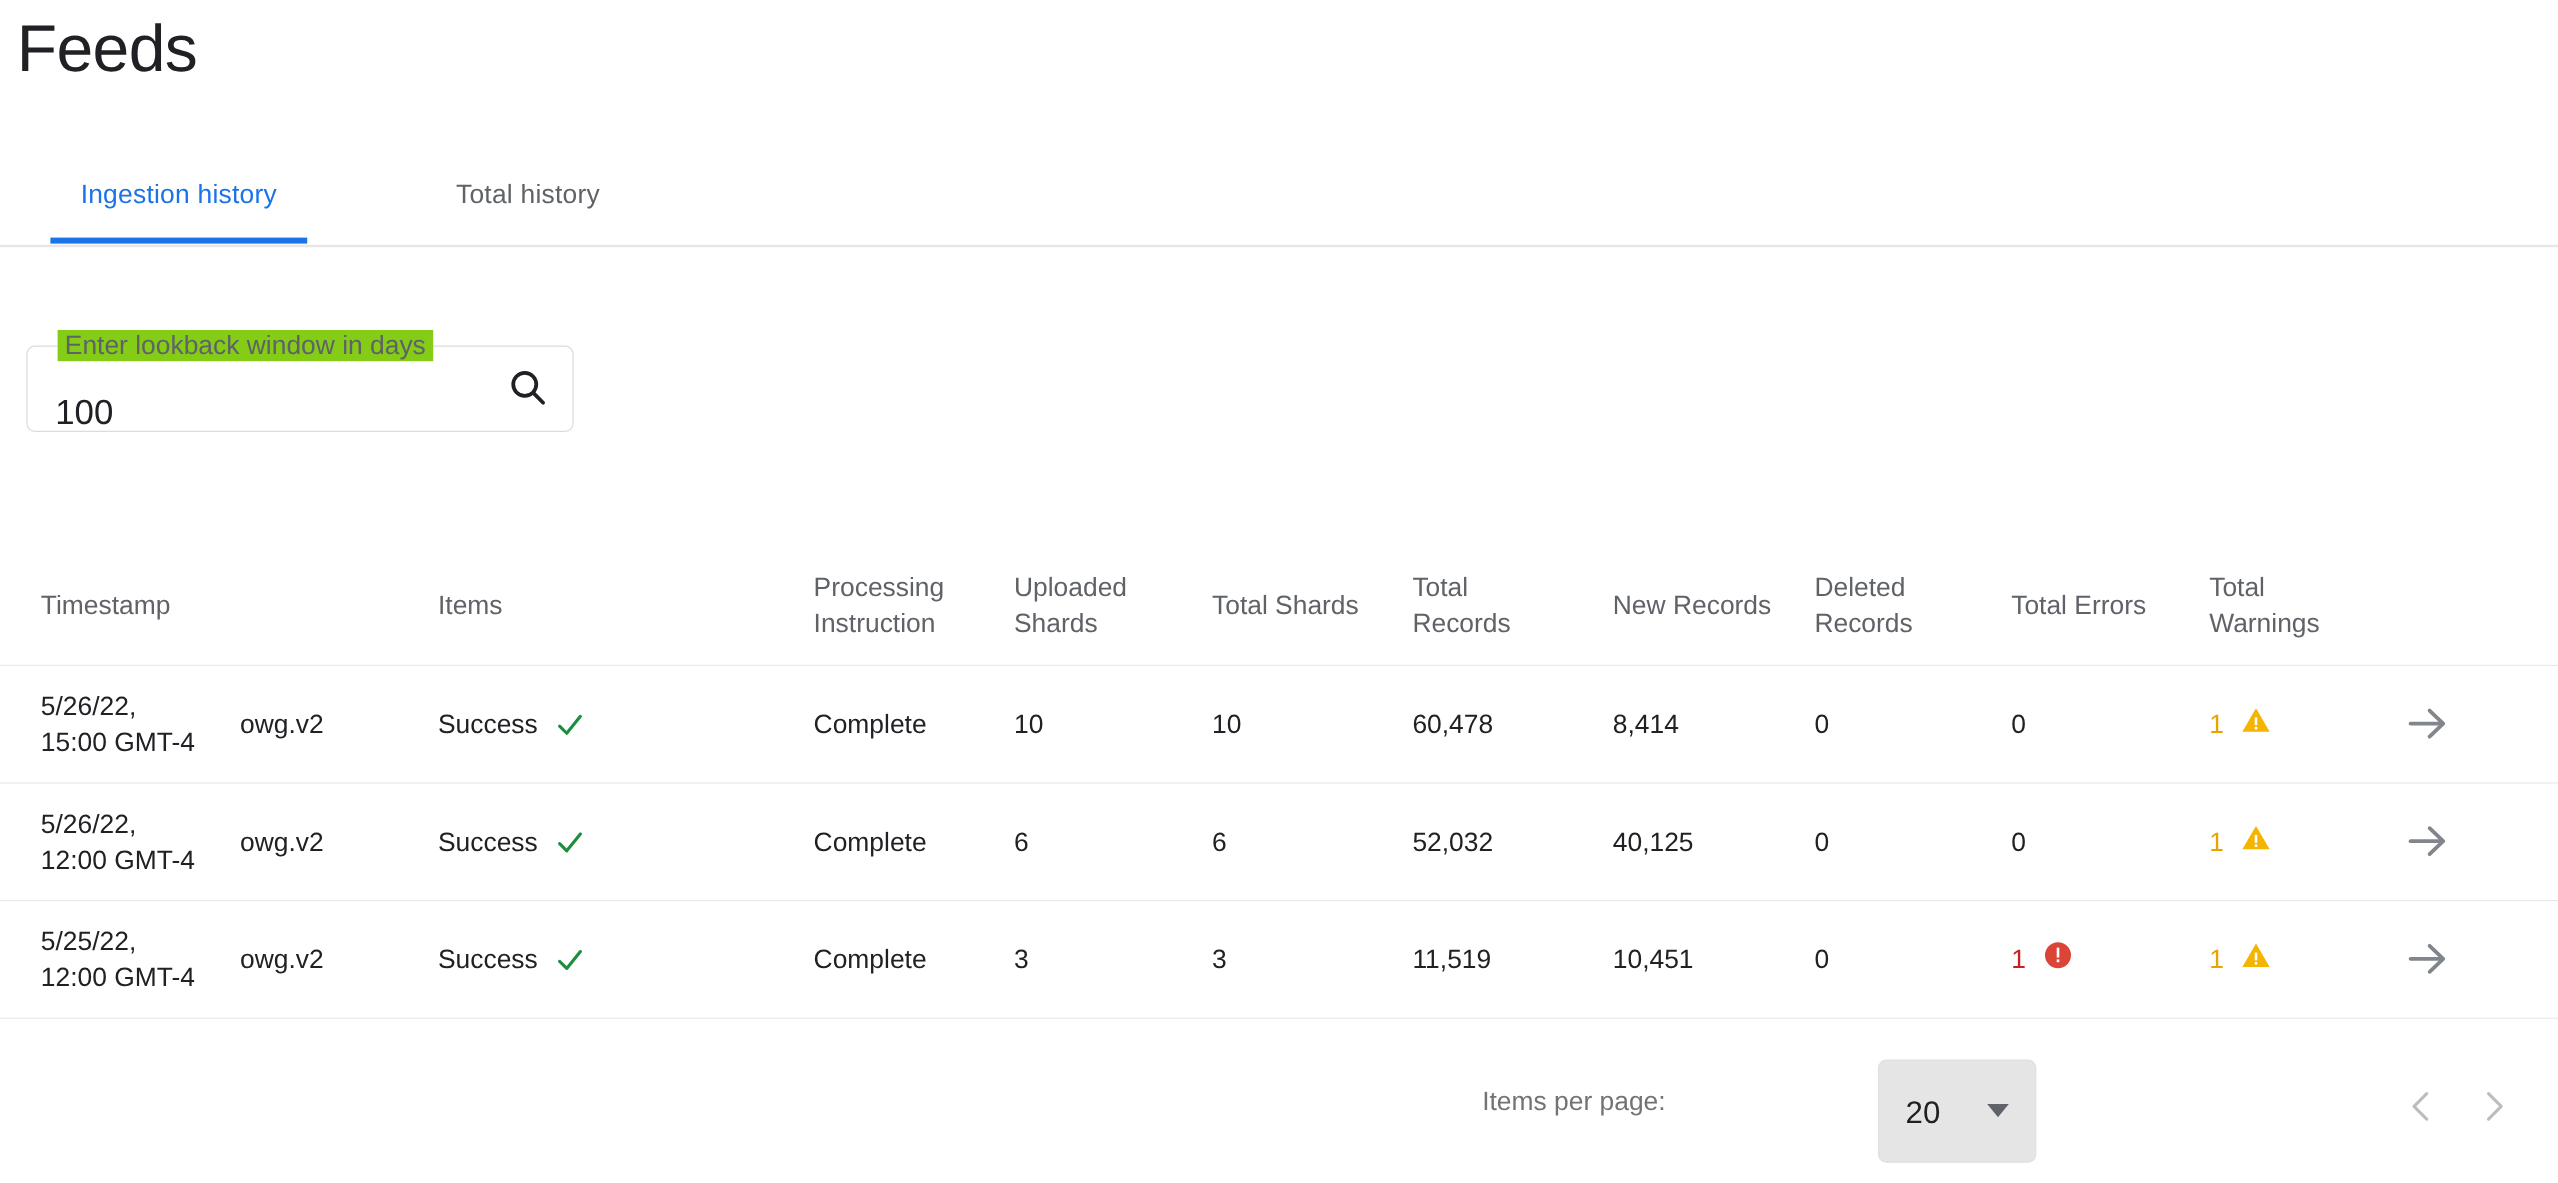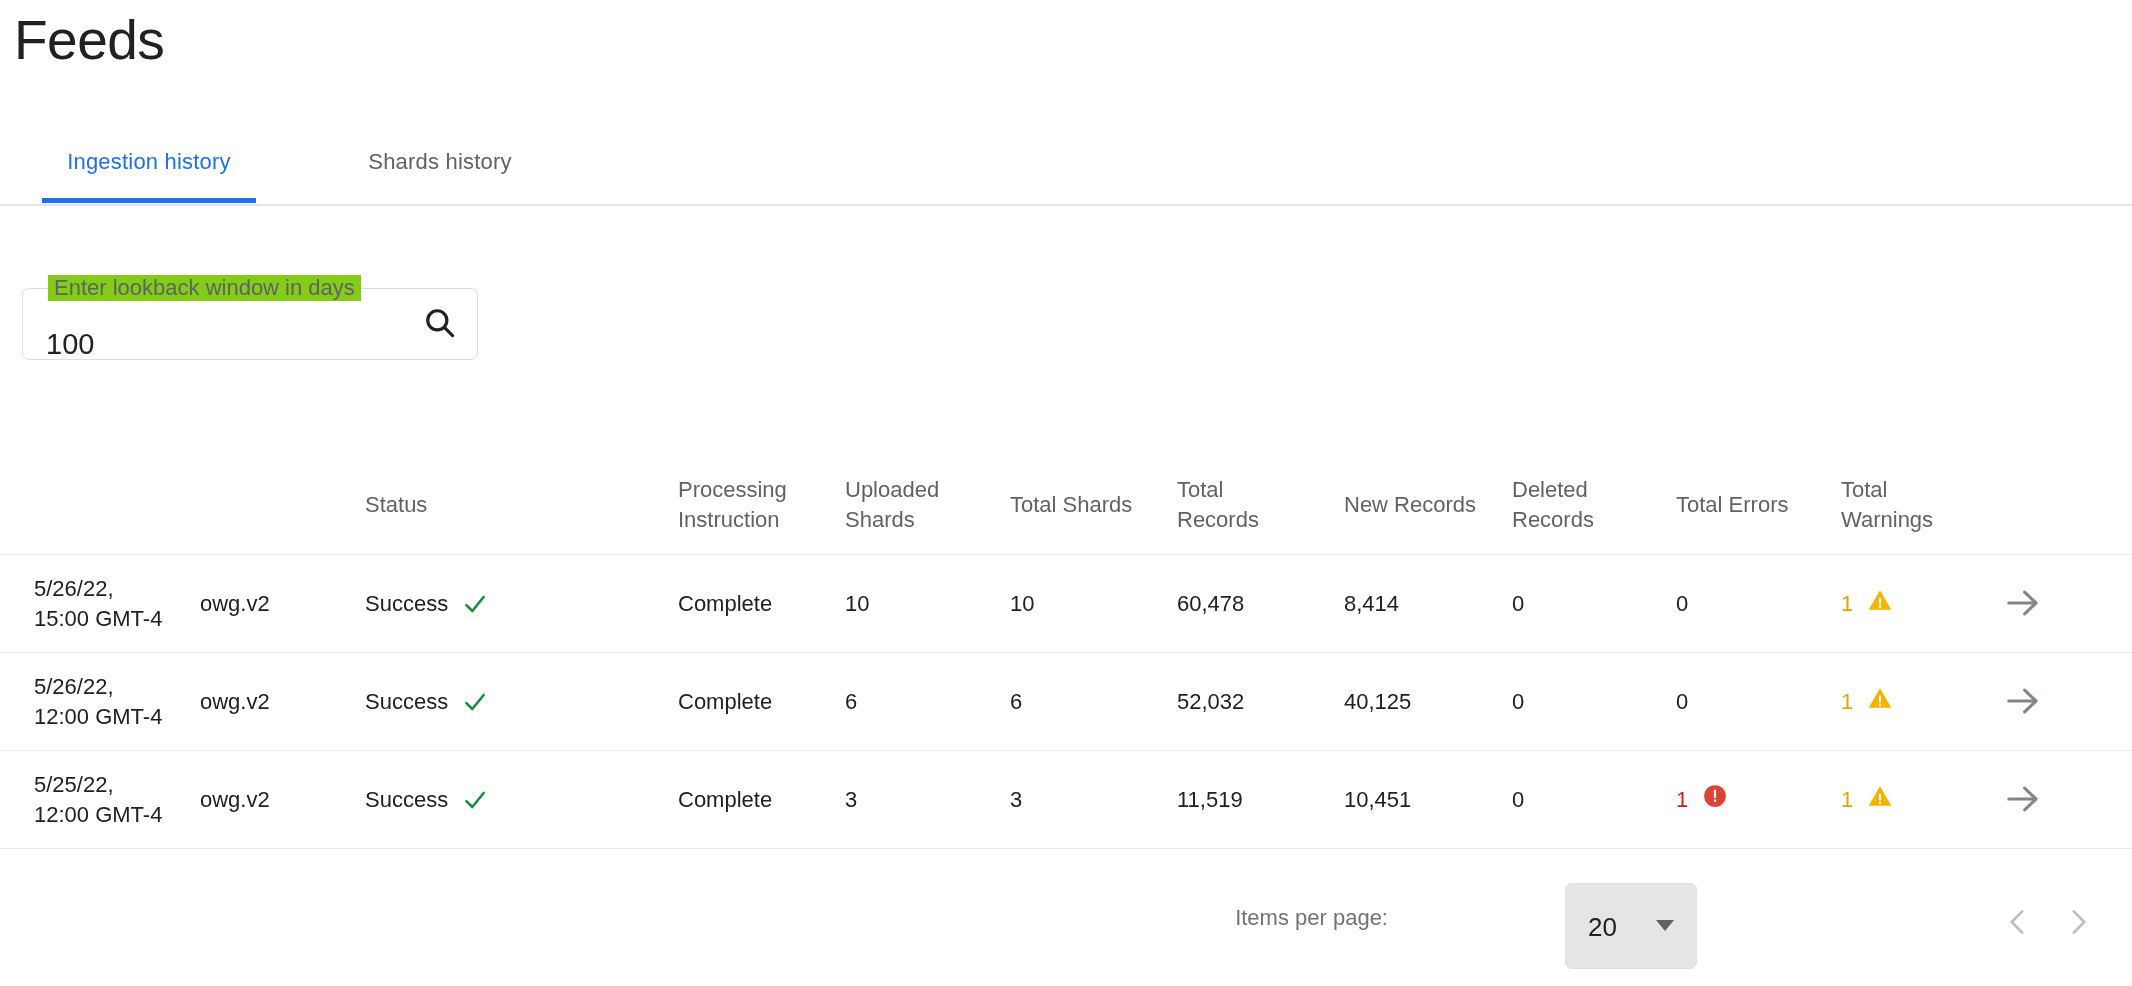--- a/index.html
+++ b/index.html
@@ -267,21 +267,21 @@
 </head>
 <body>
 
 <div class="page-title">Feeds</div>
 
 <div class="tab-bar">
   <div class="tab tab-0 active">
     <span>Ingestion history</span>
   </div>
   <div class="tab tab-1 inactive">
-    <span>Shards history</span>
+    <span>Total history</span>
   </div>
 </div>
 <div class="tab-underline"></div>
 <div class="tab-bar-divider"></div>
 
 <div class="field-wrap">
   <div class="field-box"></div>
   <div class="field-label">Enter lookback window in days</div>
   <input class="field-input" type="text" value="100" style="">
   <button class="field-search-btn">
@@ -290,21 +290,22 @@
         <circle cx="10.2" cy="10.2" r="6.4" fill="none" stroke="#202124" stroke-width="2.1"></circle>
         <line x1="15.1" y1="15.1" x2="20.4" y2="20.4" stroke="#202124" stroke-width="2.1" stroke-linecap="round"></line>
       </svg>
     </span>
   </button>
 </div>
 
 <div class="table">
 
   <div class="row header-row">
-    <div class="cell c-status">Status</div>
+    <div class="cell c-timestamp">Timestamp</div>
+    <div class="cell c-status">Items</div>
     <div class="cell c-proc">Processing Instruction</div>
     <div class="cell c-uploaded">Uploaded Shards</div>
     <div class="cell c-tshards">Total Shards</div>
     <div class="cell c-trecords">Total Records</div>
     <div class="cell c-newrec">New Records</div>
     <div class="cell c-delrec">Deleted Records</div>
     <div class="cell c-terr">Total Errors</div>
     <div class="cell c-twarn">Total Warnings</div>
   </div>
 

